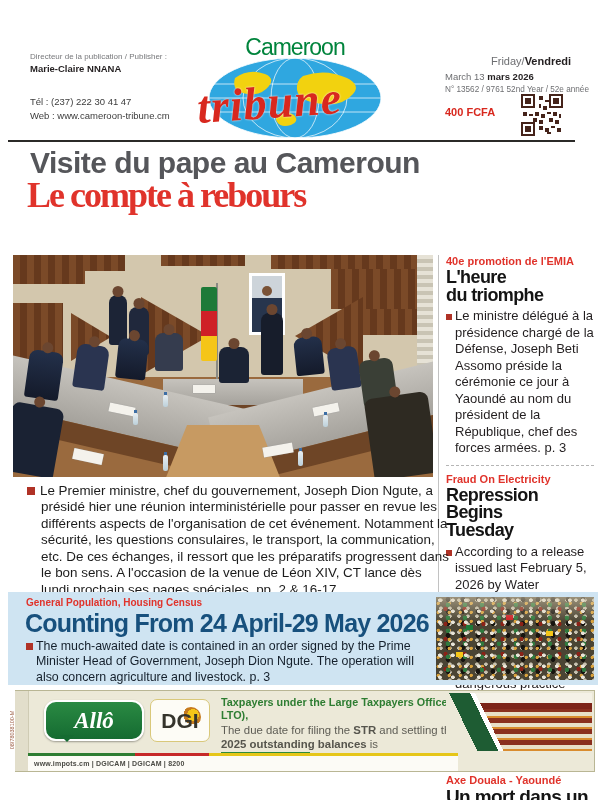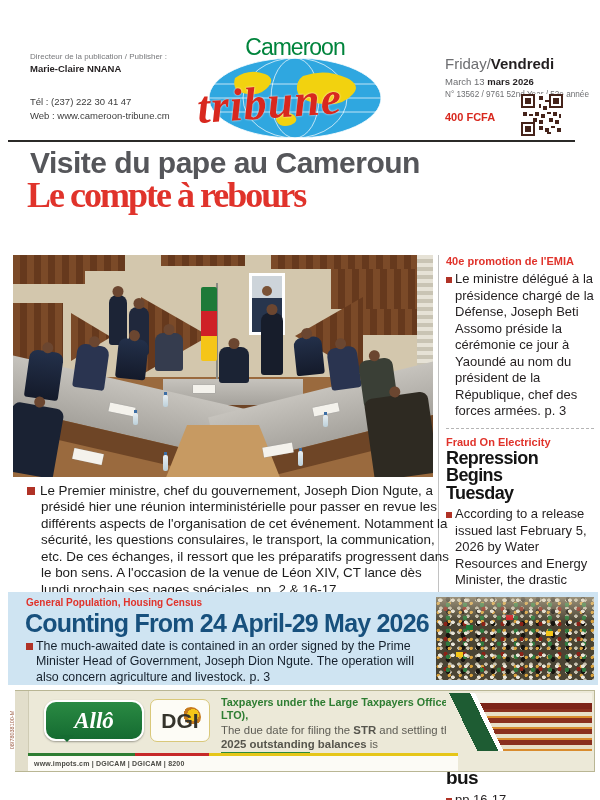--- a/index.html
+++ b/index.html
@@ -12,21 +12,21 @@
   .mast-left .tel{font-size:9.5px;color:#3c3c3c;margin-top:22px;}
   .mast-left .web{font-size:9.5px;color:#3c3c3c;margin-top:3px;}
   .logo{position:absolute;left:183px;top:34px;width:224px;height:110px;}
   .logo svg{position:absolute;left:0;top:14px;}
   .logo .cam{position:absolute;left:50%;transform:translateX(-50%);top:0;font-size:23px;font-weight:normal;
              color:#00843c;letter-spacing:-1px;text-shadow:0 0 3px #fff,0 0 3px #fff;white-space:nowrap;}
   .logo .trib{position:absolute;left:14px;top:42px;font-family:"Liberation Serif",serif;font-style:italic;
               font-weight:bold;font-size:46px;color:#d8281e;transform:rotate(-4deg);letter-spacing:1px;
               text-shadow:0 0 2px #fff;}
   .mast-right{position:absolute;left:445px;top:55px;width:150px;}
-  .mast-right .day{font-size:15px;color:#6d6e71;}
+  .mast-right .day{font-size:11px;color:#6d6e71;margin-left:46px;}
   .mast-right .day b{color:#231f20;}
   .mast-right .date{font-size:9.5px;color:#6d6e71;margin-top:4px;}
   .mast-right .date b{color:#231f20;}
   .mast-right .issue{font-size:8.2px;color:#6d6e71;margin-top:3px;white-space:nowrap;}
   .mast-right .price{font-size:11px;font-weight:bold;color:#d8281e;margin-top:12px;}
   .qr{position:absolute;left:521px;top:94px;}
   .mast-rule{position:absolute;left:8px;top:140px;width:567px;height:2px;background:#2b2a28;}
   
   .kicker-main{position:absolute;left:30px;top:146px;font-size:30px;font-weight:bold;color:#55565a;
                letter-spacing:-0.5px;white-space:nowrap;}
@@ -239,20 +239,24 @@
     <div class="bottle" style="left:120px;top:158px;"></div>
     <div class="bottle" style="left:310px;top:160px;"></div>
     <div class="bottle" style="left:150px;top:200px;height:16px;"></div>
     <div class="bottle" style="left:285px;top:196px;height:15px;"></div>
   </div>
 
   <div class="vdiv"></div>
   <div class="sidecol">
     <div>
       <div class="sk">40e promotion de l'EMIA</div>
+      <div class="sh">
+        <div>L'heure</div>
+        <div>du triomphe</div>
+      </div>
       <div class="sb"><span class="bq"></span><span>Le ministre délégué à la présidence chargé de la Défense, Joseph Beti Assomo préside la cérémonie ce jour à Yaoundé au nom du président de la République, chef des forces armées. p. 3</span></div>
     </div>
     <hr class="sdiv">
     <div>
       <div class="sk">Fraud On Electricity</div>
       <div class="sh">
         <div>Repression Begins</div>
         <div>Tuesday</div>
       </div>
       <div class="sb"><span class="bq"></span><span>According to a release issued last February 5, 2026 by Water Resources and Energy Minister, the drastic measures to be carried out across the national territory seek to halt the dangerous practice whose damages are estimated at FCFA 60 billion. Read Our Focus. pp. 13-15</span></div>

